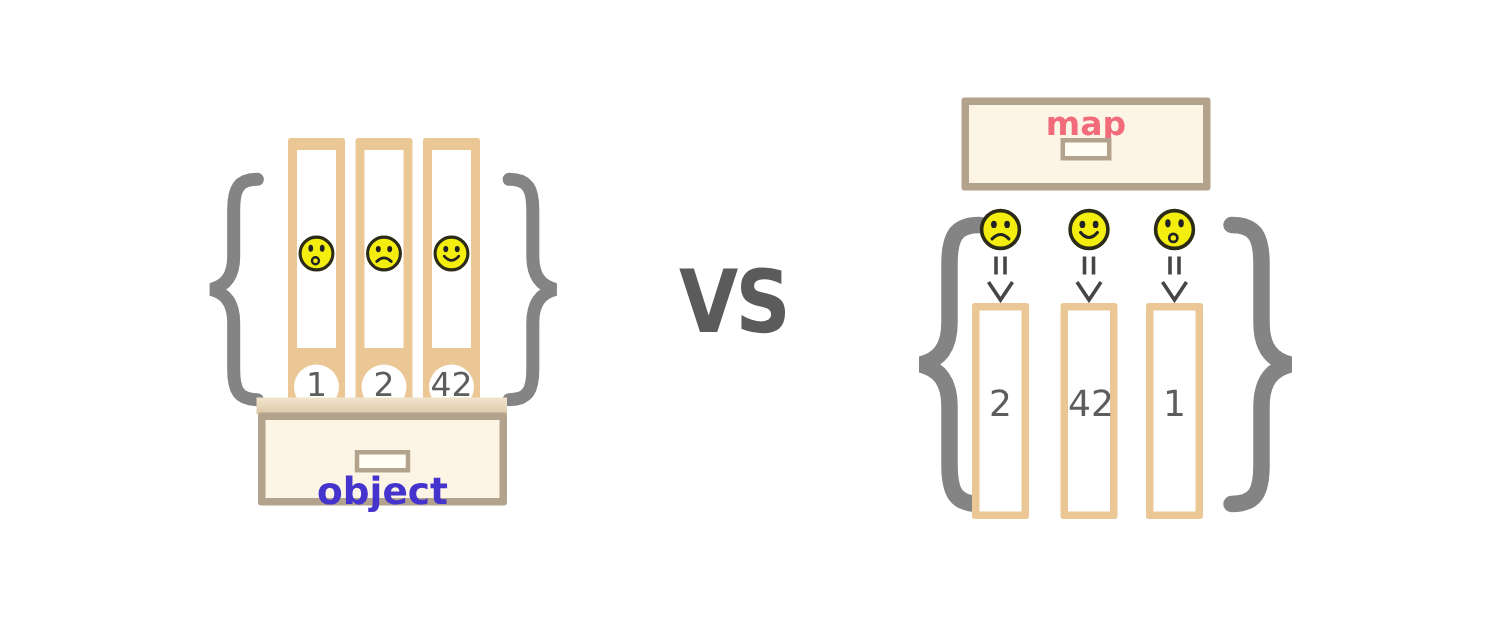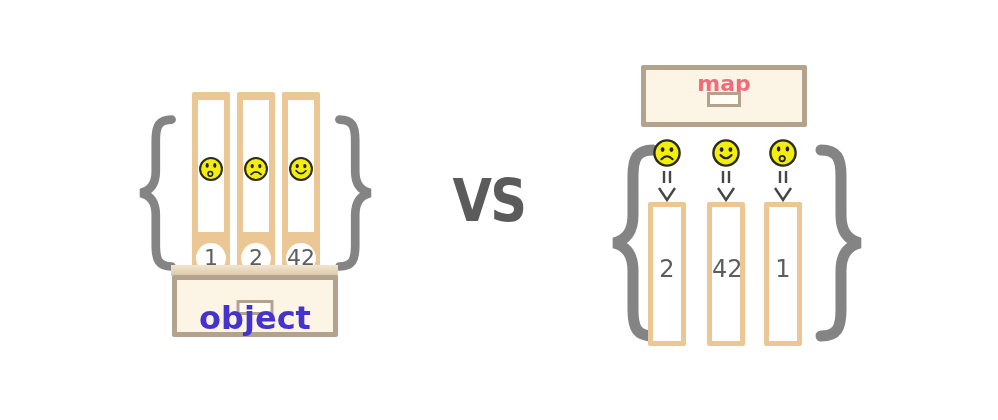--- a/index.html
+++ b/index.html
@@ -40,21 +40,21 @@
   }
   .drawer .handle {
     position:absolute; left:50%; transform:translateX(-50%);
     box-sizing:border-box; border:3px solid #b3a28c; background:#fffdf4;
   }
   .drawer-label {
     position:absolute; left:0; right:0; text-align:center; font-weight:bold;
   }
   .object-drawer { left:172px; top:275px; }
   .object-drawer .handle { top:20px; width:37px; height:15px; }
-  .object-drawer .drawer-label { top:19px; font-size:32px; color:#4433cc; }
+  .object-drawer .drawer-label { top:33px; font-size:25px; color:#4433cc; }
   .map-drawer { left:641px; top:65px; }
   .map-drawer .handle { top:22px; width:34px; height:15px; }
   .map-drawer .drawer-label { top:1px; font-size:22px; color:#f26b7a; }
 
   
   .vs {
     position:absolute; left:444px; top:172px; width:90px; text-align:center;
     font-size:58px; font-weight:bold; color:#5b5b5b; line-height:1;
     transform:scaleX(0.88); letter-spacing:-2px;
   }

